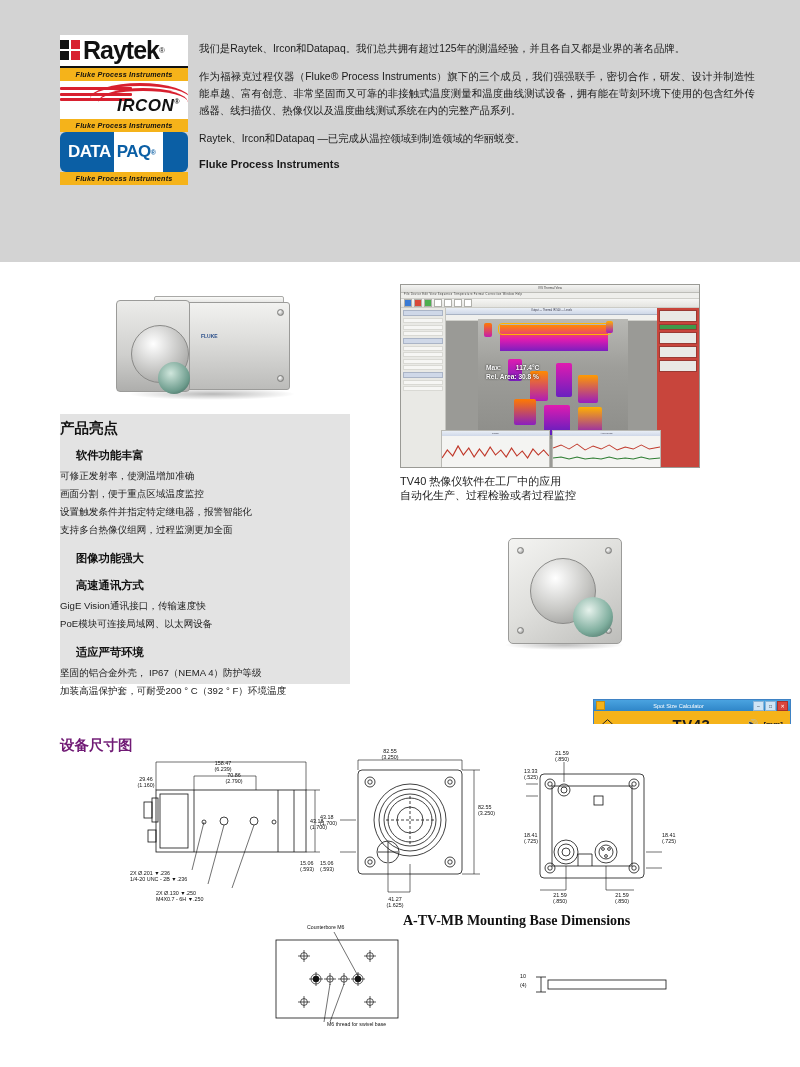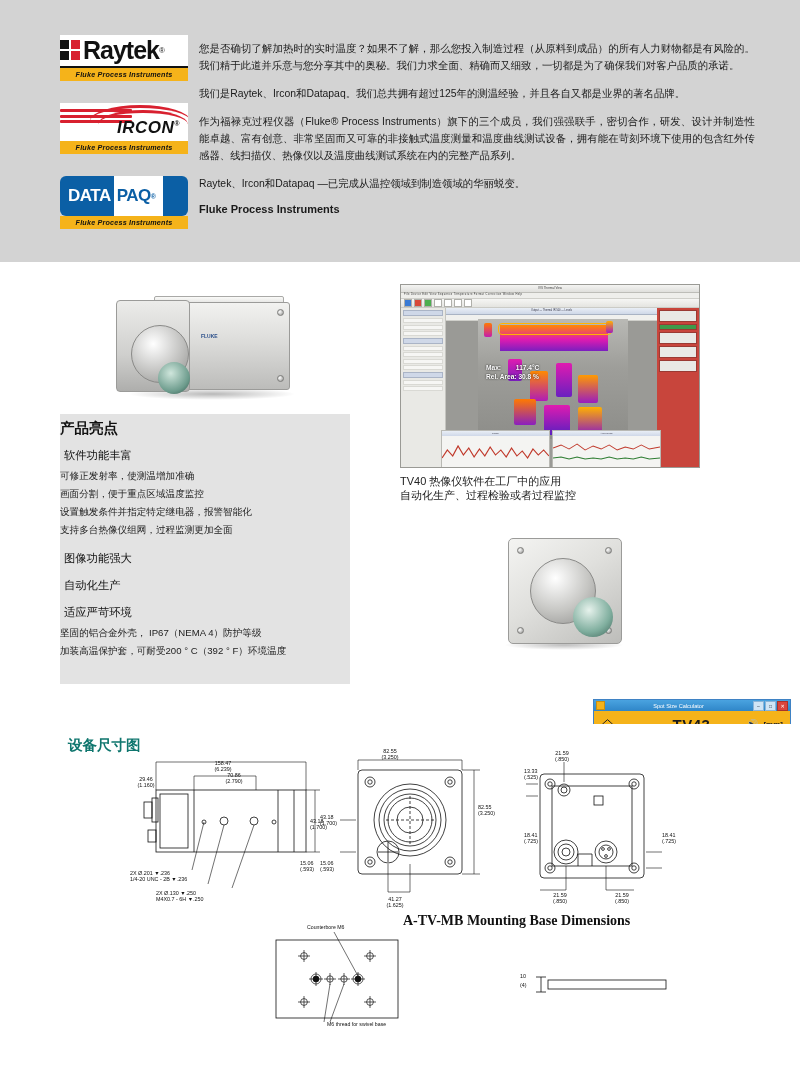--- a/index.html
+++ b/index.html
@@ -9,21 +9,21 @@
     font-family:"Liberation Sans","DejaVu Sans",sans-serif;
     color:#1a1a1a;
     overflow:hidden;
     position:relative;
   }
   .page{position:relative;width:800px;height:1067px;background:#ffffff;}
 
   
   .header{position:absolute;left:0;top:0;width:800px;height:262px;background:#d3d3d3;}
   .logo-col{position:absolute;left:60px;top:35px;width:128px;}
-  .logo-block{margin-bottom:22px;border-radius:15px;}
+  .logo-block{border-radius:15px;}
   .logo-main{background:#ffffff;padding:0;}
   .fpi-bar{background:#f5b31a;color:#111;font-weight:bold;font-size:7.2px;
     text-align:center;letter-spacing:.2px;padding:2px 0 2px 0;font-style:italic;}
 
   
   .raytek-main{display:flex;align-items:center;height:30px;}
   .rt-grid{display:grid;grid-template-columns:9px 9px;grid-template-rows:9px 9px;gap:2px;margin-right:3px;}
   .rt-b{background:#111;}
   .rt-r{background:#d8202f;}
   .rt-word{font-weight:bold;font-size:25px;letter-spacing:-1px;line-height:25px;color:#111;}
@@ -75,21 +75,21 @@
   .cam-scr{position:absolute;width:5px;height:5px;border-radius:50%;
      background:radial-gradient(circle at 35% 35%,#fff,#8f8f8d);border:1px solid #7d7d7b;}
   .cam-badge{position:absolute;left:52px;top:30px;font-size:5px;color:#2b4f8a;font-weight:bold;}
   .cam-shadow{position:absolute;left:18px;top:104px;width:168px;height:12px;
      background:radial-gradient(ellipse at center,rgba(0,0,0,.28),rgba(0,0,0,0) 70%);}
 
   .hl-panel{position:absolute;left:60px;top:152px;width:290px;height:270px;
      background:#e3e3e3;}
   .hl-title{position:absolute;left:60px;top:157px;font-size:14.5px;font-weight:bold;color:#111;}
   .hl-body{position:absolute;left:60px;top:186px;width:300px;}
-  .hl-h{font-size:11.3px;font-weight:normal;color:#111;margin:0 0 4px 4px;}
+  .hl-h{font-size:11.3px;font-weight:bold;color:#111;margin:0 0 4px 16px;}
   .hl-l{font-size:9.6px;line-height:18px;color:#222;margin:0;}
   .hl-group{margin-bottom:12px;}
 
   
   .sw-shot{position:absolute;left:400px;top:22px;width:298px;height:182px;
      background:#d7d7d2;border:1px solid #9a9a95;overflow:hidden;}
   .sw-title{height:7px;background:linear-gradient(180deg,#f4f4f2,#dfdfdc);
      border-bottom:1px solid #bdbdb8;font-size:3px;text-align:center;color:#444;line-height:7px;}
   .sw-menu{height:5px;background:#eeeeeb;border-bottom:1px solid #cfcfca;
      font-size:2.6px;color:#333;padding-left:3px;letter-spacing:.4px;}
@@ -167,21 +167,21 @@
   .ssc-td-in{display:inline-flex;align-items:center;gap:4px;}
   .ssc-td-box{background:#fff;color:#111;font-size:10px;padding:1px 10px;border:1px solid #888;}
   .ssc-td-u{color:#dcdcdc;font-size:6.4px;}
   .ssc-foot{position:absolute;left:0;bottom:0;width:100%;height:18px;border-top:1px solid #555;
      display:flex;align-items:center;color:#dcdcdc;font-size:5.6px;}
   .ssc-foot span{flex:1;text-align:center;}
   .ssc-cap{position:absolute;left:612px;top:701px;font-size:9.6px;color:#222;}
 
   
   .dims{position:absolute;left:0;top:724px;width:800px;height:343px;background:#fff;}
-  .dims-title{position:absolute;left:68px;top:12px;font-size:14.5px;font-weight:bold;color:#0f766e;}
+  .dims-title{position:absolute;left:60px;top:12px;font-size:14.5px;font-weight:bold;color:#701a75;}
   .dlabel{position:absolute;font-size:5.4px;color:#111;line-height:6.4px;text-align:center;white-space:nowrap;}
   .dlabel.l{text-align:left;}
   .mb-title{position:absolute;left:403px;top:189px;font-size:14px;font-weight:bold;
      color:#111;font-family:"Liberation Serif",serif;}
   .mb-note{position:absolute;font-size:5.2px;color:#111;white-space:nowrap;}
   svg{display:block;}
 </style>
 </head>
 <body>
 
@@ -231,21 +231,20 @@
             <span>PAQ</span>
               <span class="reg">®</span>
           </div>
         </div>
         <div class="fpi-bar">Fluke Process Instruments</div>
       </div>
 
     </div>
 
     <div class="head-text">
-      <p>您是否确切了解加热时的实时温度？如果不了解，那么您投入制造过程（从原料到成品）的所有人力财物都是有风险的。我们精于此道并乐意与您分享其中的奥秘。我们力求全面、精确而又细致，一切都是为了确保我们对客户品质的承诺。</p>
       <p>我们是Raytek、Ircon和Datapaq。我们总共拥有超过125年的测温经验，并且各自又都是业界的著名品牌。</p>
       <p>作为福禄克过程仪器（Fluke® Process Instruments）旗下的三个成员，我们强强联手，密切合作，研发、设计并制造性能卓越、富有创意、非常坚固而又可靠的非接触式温度测量和温度曲线测试设备，拥有能在苛刻环境下使用的包含红外传感器、线扫描仪、热像仪以及温度曲线测试系统在内的完整产品系列。</p>
       <p>Raytek、Ircon和Datapaq —已完成从温控领域到制造领域的华丽蜕变。</p>
       <div class="head-sign">Fluke Process Instruments</div>
     </div>
   </div>
 
   <div class="mid">
 
     <div class="cam-photo">
@@ -272,21 +271,23 @@
         <div class="hl-h">软件功能丰富</div>
         <pre class="hl-l" style="font-family:inherit;margin:0;">可修正发射率，使测温增加准确
 画面分割，便于重点区域温度监控
 设置触发条件并指定特定继电器，报警智能化
 支持多台热像仪组网，过程监测更加全面</pre>
       </div>
       <div class="hl-group">
         <div class="hl-h">图像功能强大</div>
       </div>
       <div class="hl-group">
-        <div class="hl-h">自动化生产</div>
+        <div class="hl-h">高速通讯方式</div>
+        <pre class="hl-l" style="font-family:inherit;margin:0;">GigE Vision通讯接口，传输速度快
+PoE模块可连接局域网、以太网设备</pre>
       </div>
       <div class="hl-group">
         <div class="hl-h">适应严苛环境</div>
         <pre class="hl-l" style="font-family:inherit;margin:0;">坚固的铝合金外壳， IP67（NEMA 4）防护等级
 加装高温保护套，可耐受200 ° C（392 ° F）环境温度</pre>
       </div>
     </div>
 
     <div class="sw-shot">
       <div class="sw-title">IVS Thermal View</div>

